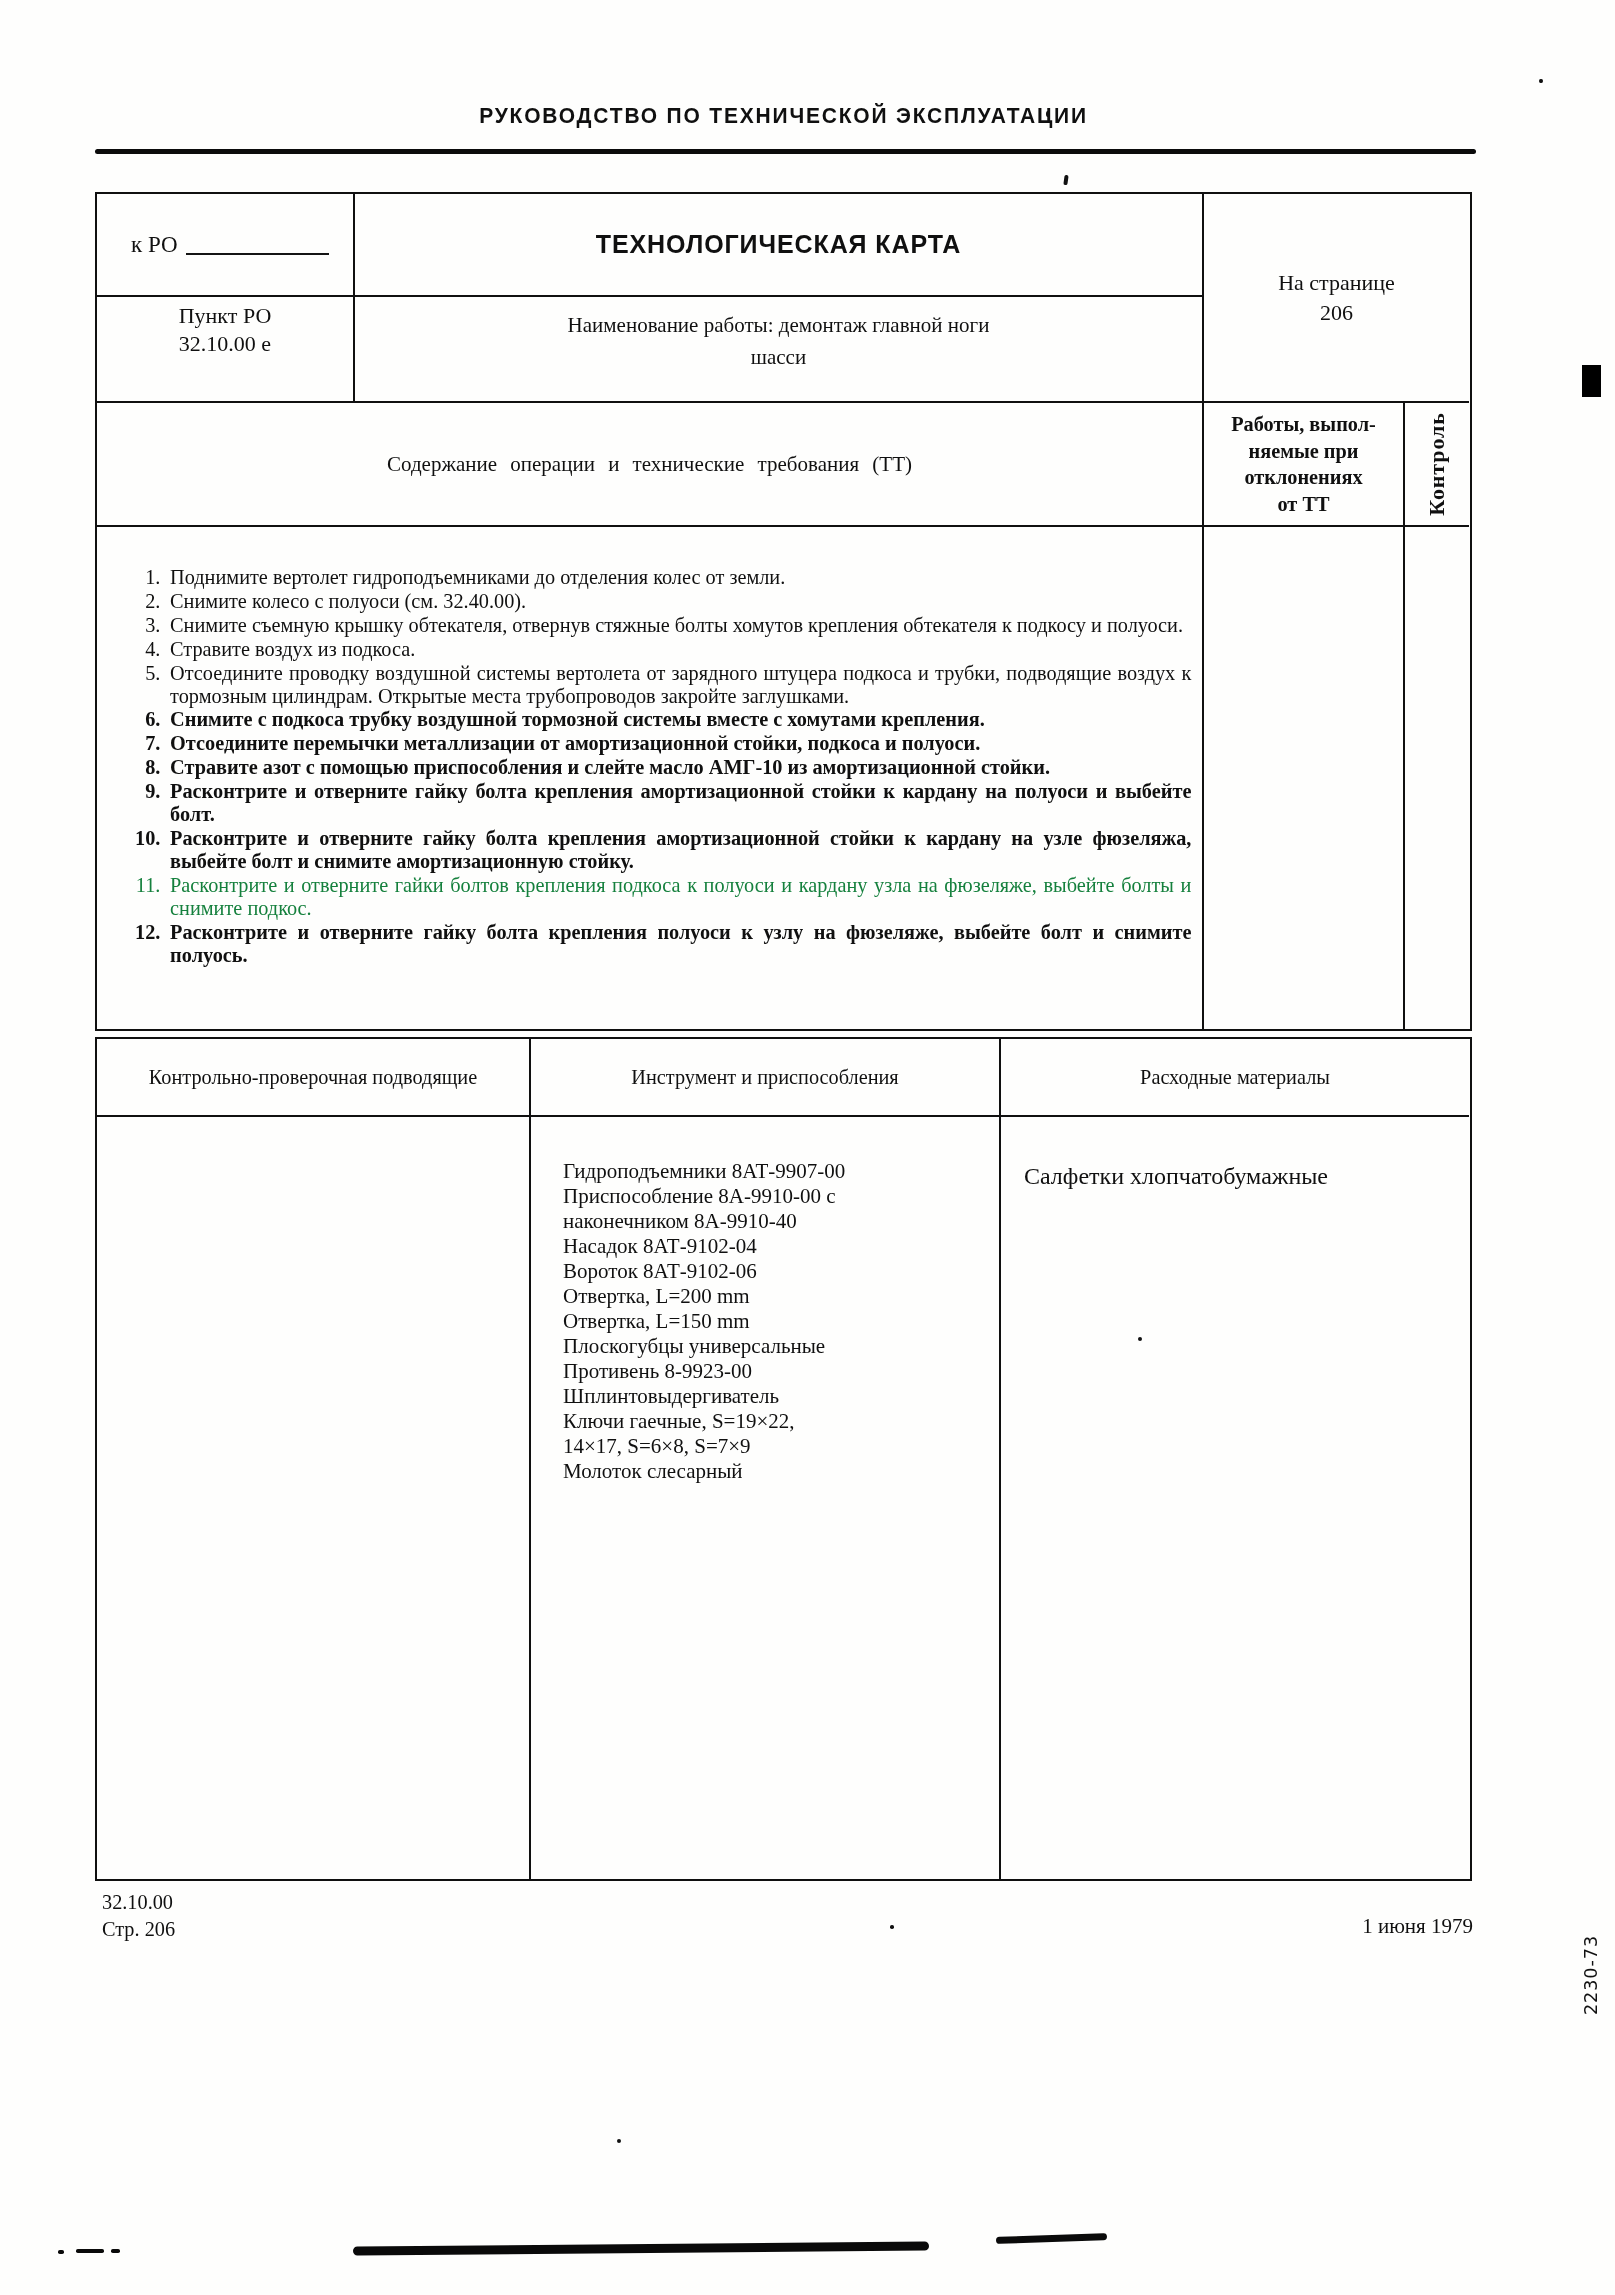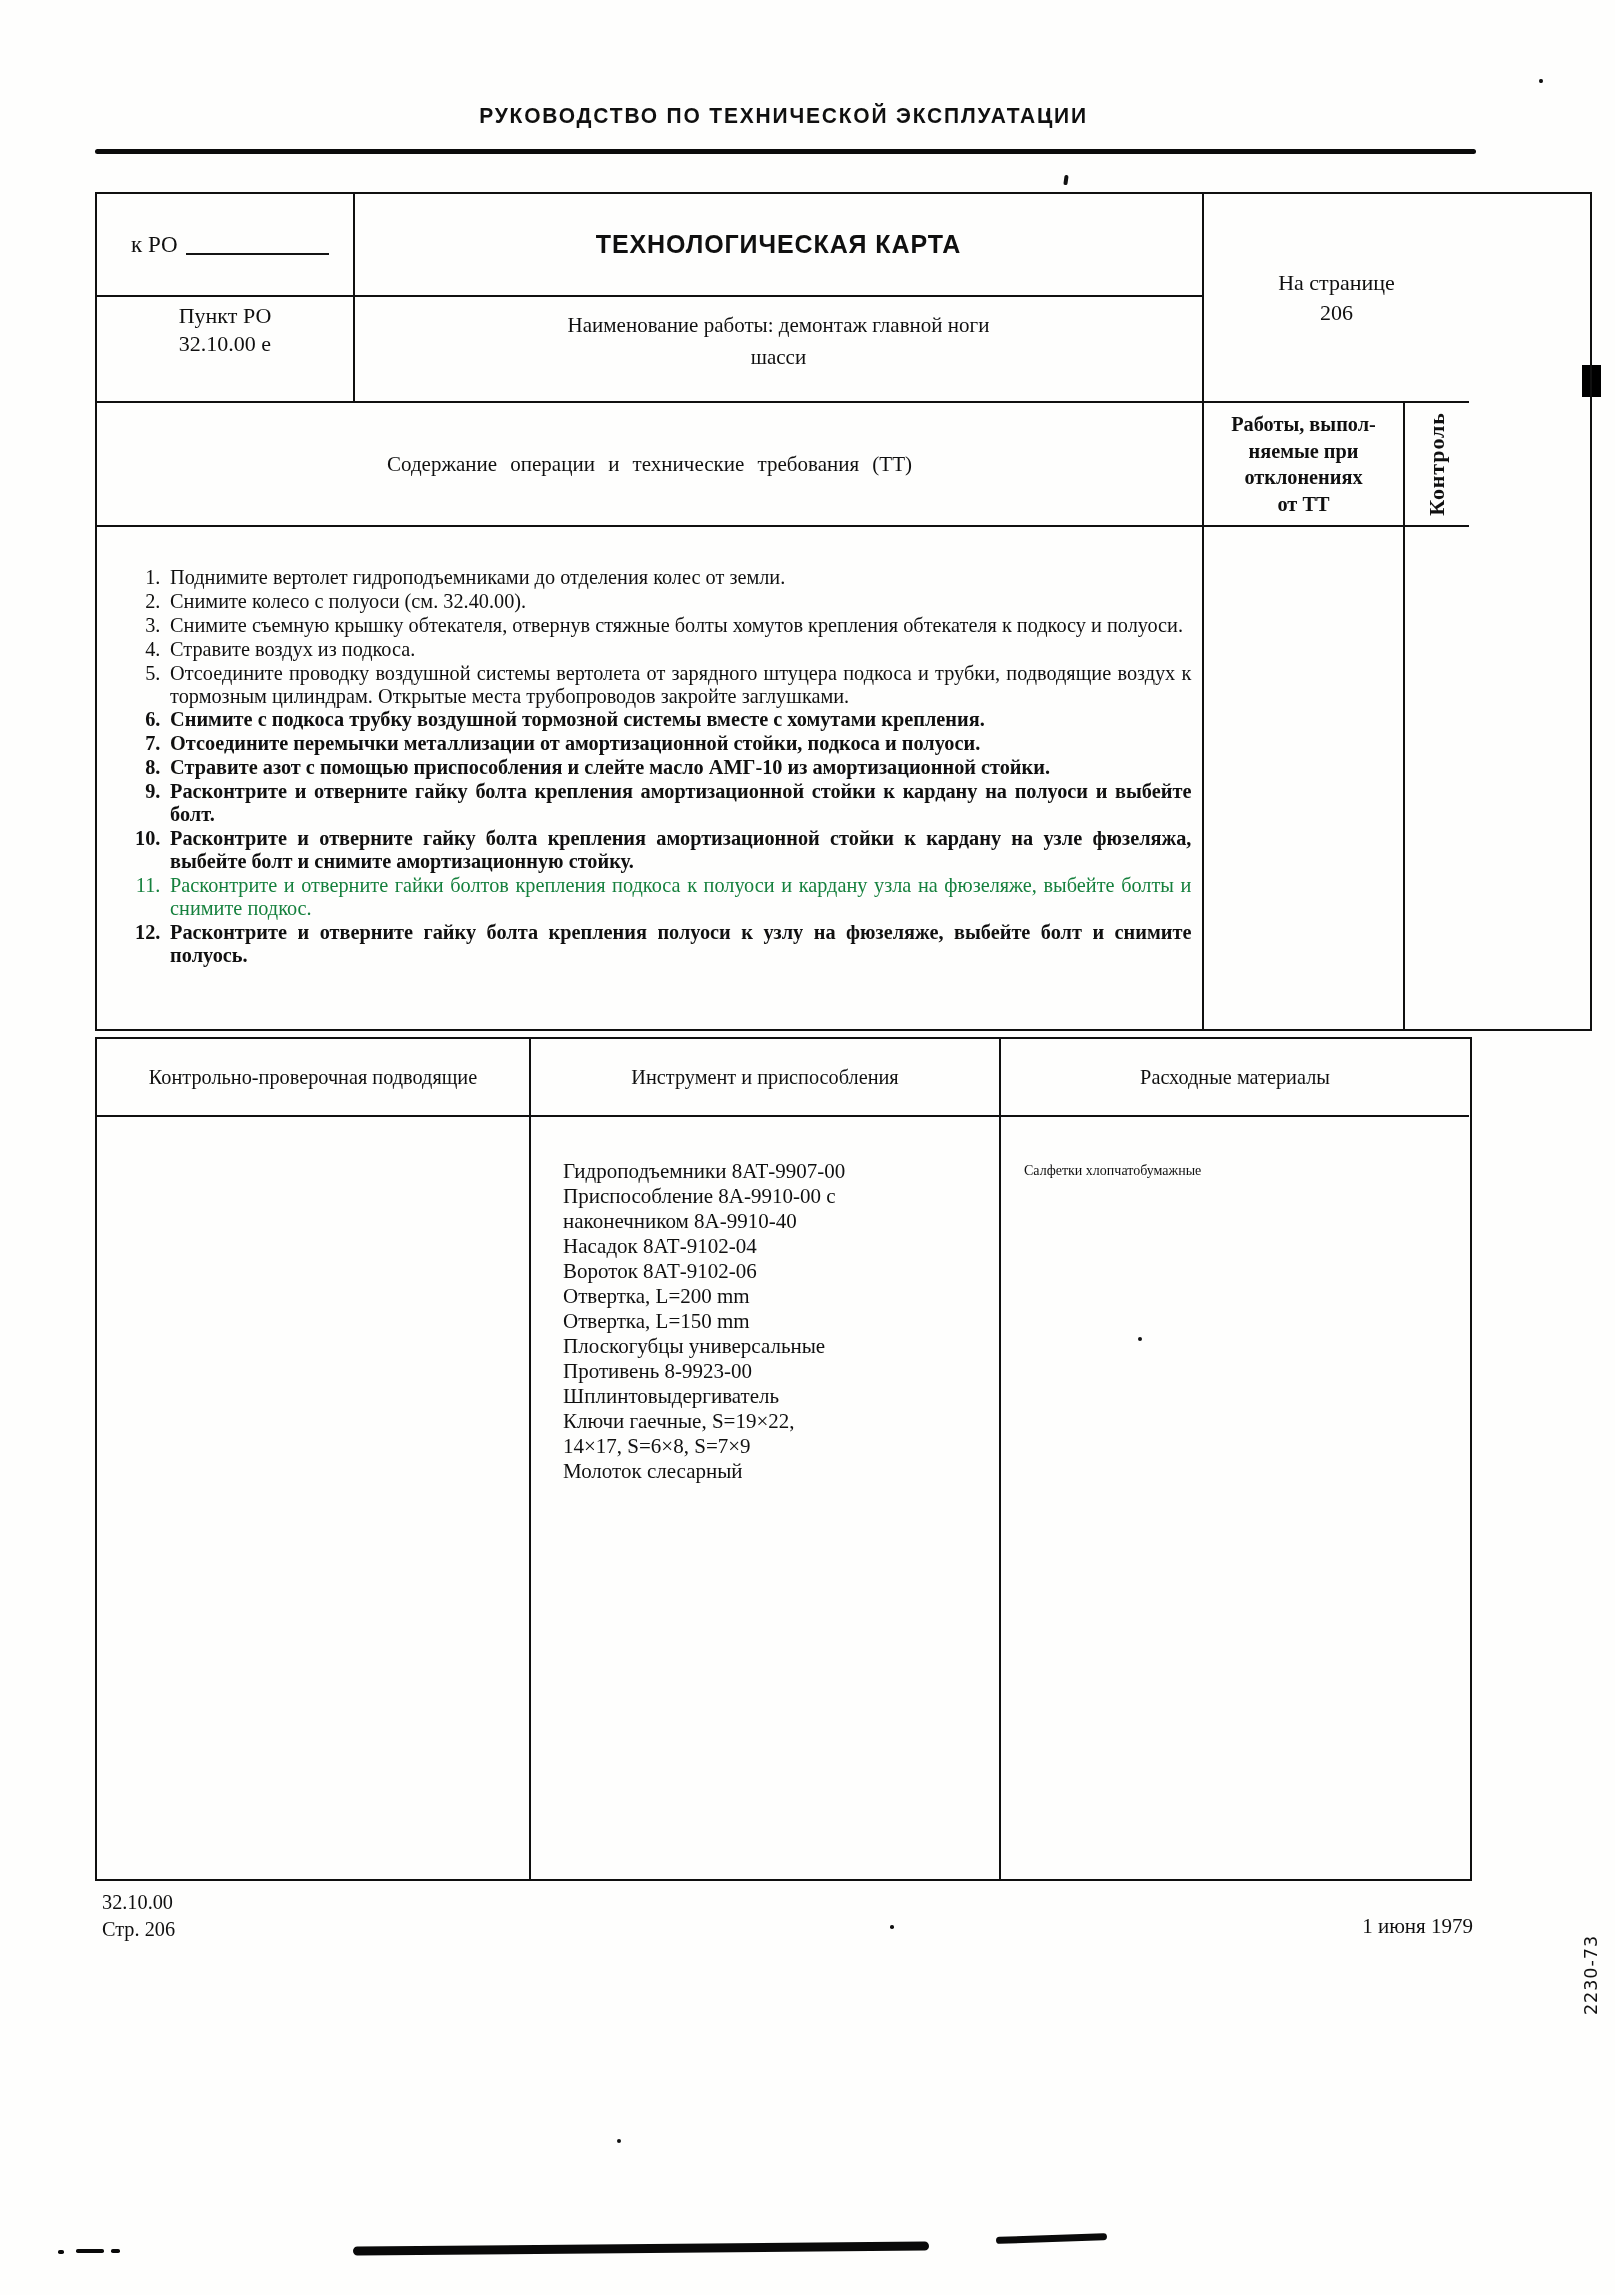--- a/index.html
+++ b/index.html
@@ -22,21 +22,21 @@
   .header-rule{
     position:absolute;left:95px;top:149px;width:1381px;height:5.3px;
     background:#0b0b0b;border-radius:2.6px;
   }
   .black-square{
     position:absolute;left:1582px;top:365px;width:19.4px;height:32px;
     background:#000;
   }
   
   .tbl-top{
-    position:absolute;left:95px;top:192px;width:1497px;height:839px;
+    position:absolute;left:95px;top:192px;width:1377px;height:839px;
     border:2.6px solid #101010;
     display:grid;
     grid-template-columns:258px 849px 201px 64px;
     grid-template-rows:103px 106px 124px 1fr;
     grid-template-areas:
       "ro    card  page  page"
       "punkt work  page  page"
       "oper  oper  dev   ctl"
       "list  list  devb  ctlb";
     box-sizing:border-box;
@@ -75,21 +75,21 @@
     display:grid;
     grid-template-columns:434px 470px 468px;
     grid-template-rows:78px 1fr;
     grid-template-areas:
       "h1 h2 h3"
       "b1 b2 b3";
     box-sizing:border-box;
   }
   .hd{display:flex;align-items:center;justify-content:center;font-size:20.3px;text-align:center;}
   .b2{padding:42px 0 0 32px;font-size:21px;line-height:25px;}
-  .b3{padding:46px 0 0 23px;font-size:14px;}
+  .b3{padding:46px 0 0 23px;font-size:24px;}
   
   .f-sec{position:absolute;left:102px;top:1891px;font-size:20.3px;}
   .f-page{position:absolute;left:102px;top:1918px;font-size:20.3px;}
   .f-date{position:absolute;left:1201px;top:1914px;width:272px;text-align:right;font-size:21px;}
   .f-code{position:absolute;left:1547px;top:1965px;width:88px;text-align:center;
     transform:rotate(-90deg);font-family:"DejaVu Sans",sans-serif;font-size:17.7px;letter-spacing:0.9px;}
   
   .speck{position:absolute;background:#111;border-radius:50%;}
   .sp1{left:1046px;top:111px;width:3.5px;height:6.2px;}
   .sp2{left:1064px;top:175px;width:3.5px;height:9.7px;border-radius:1.8px;transform:rotate(8deg);}

